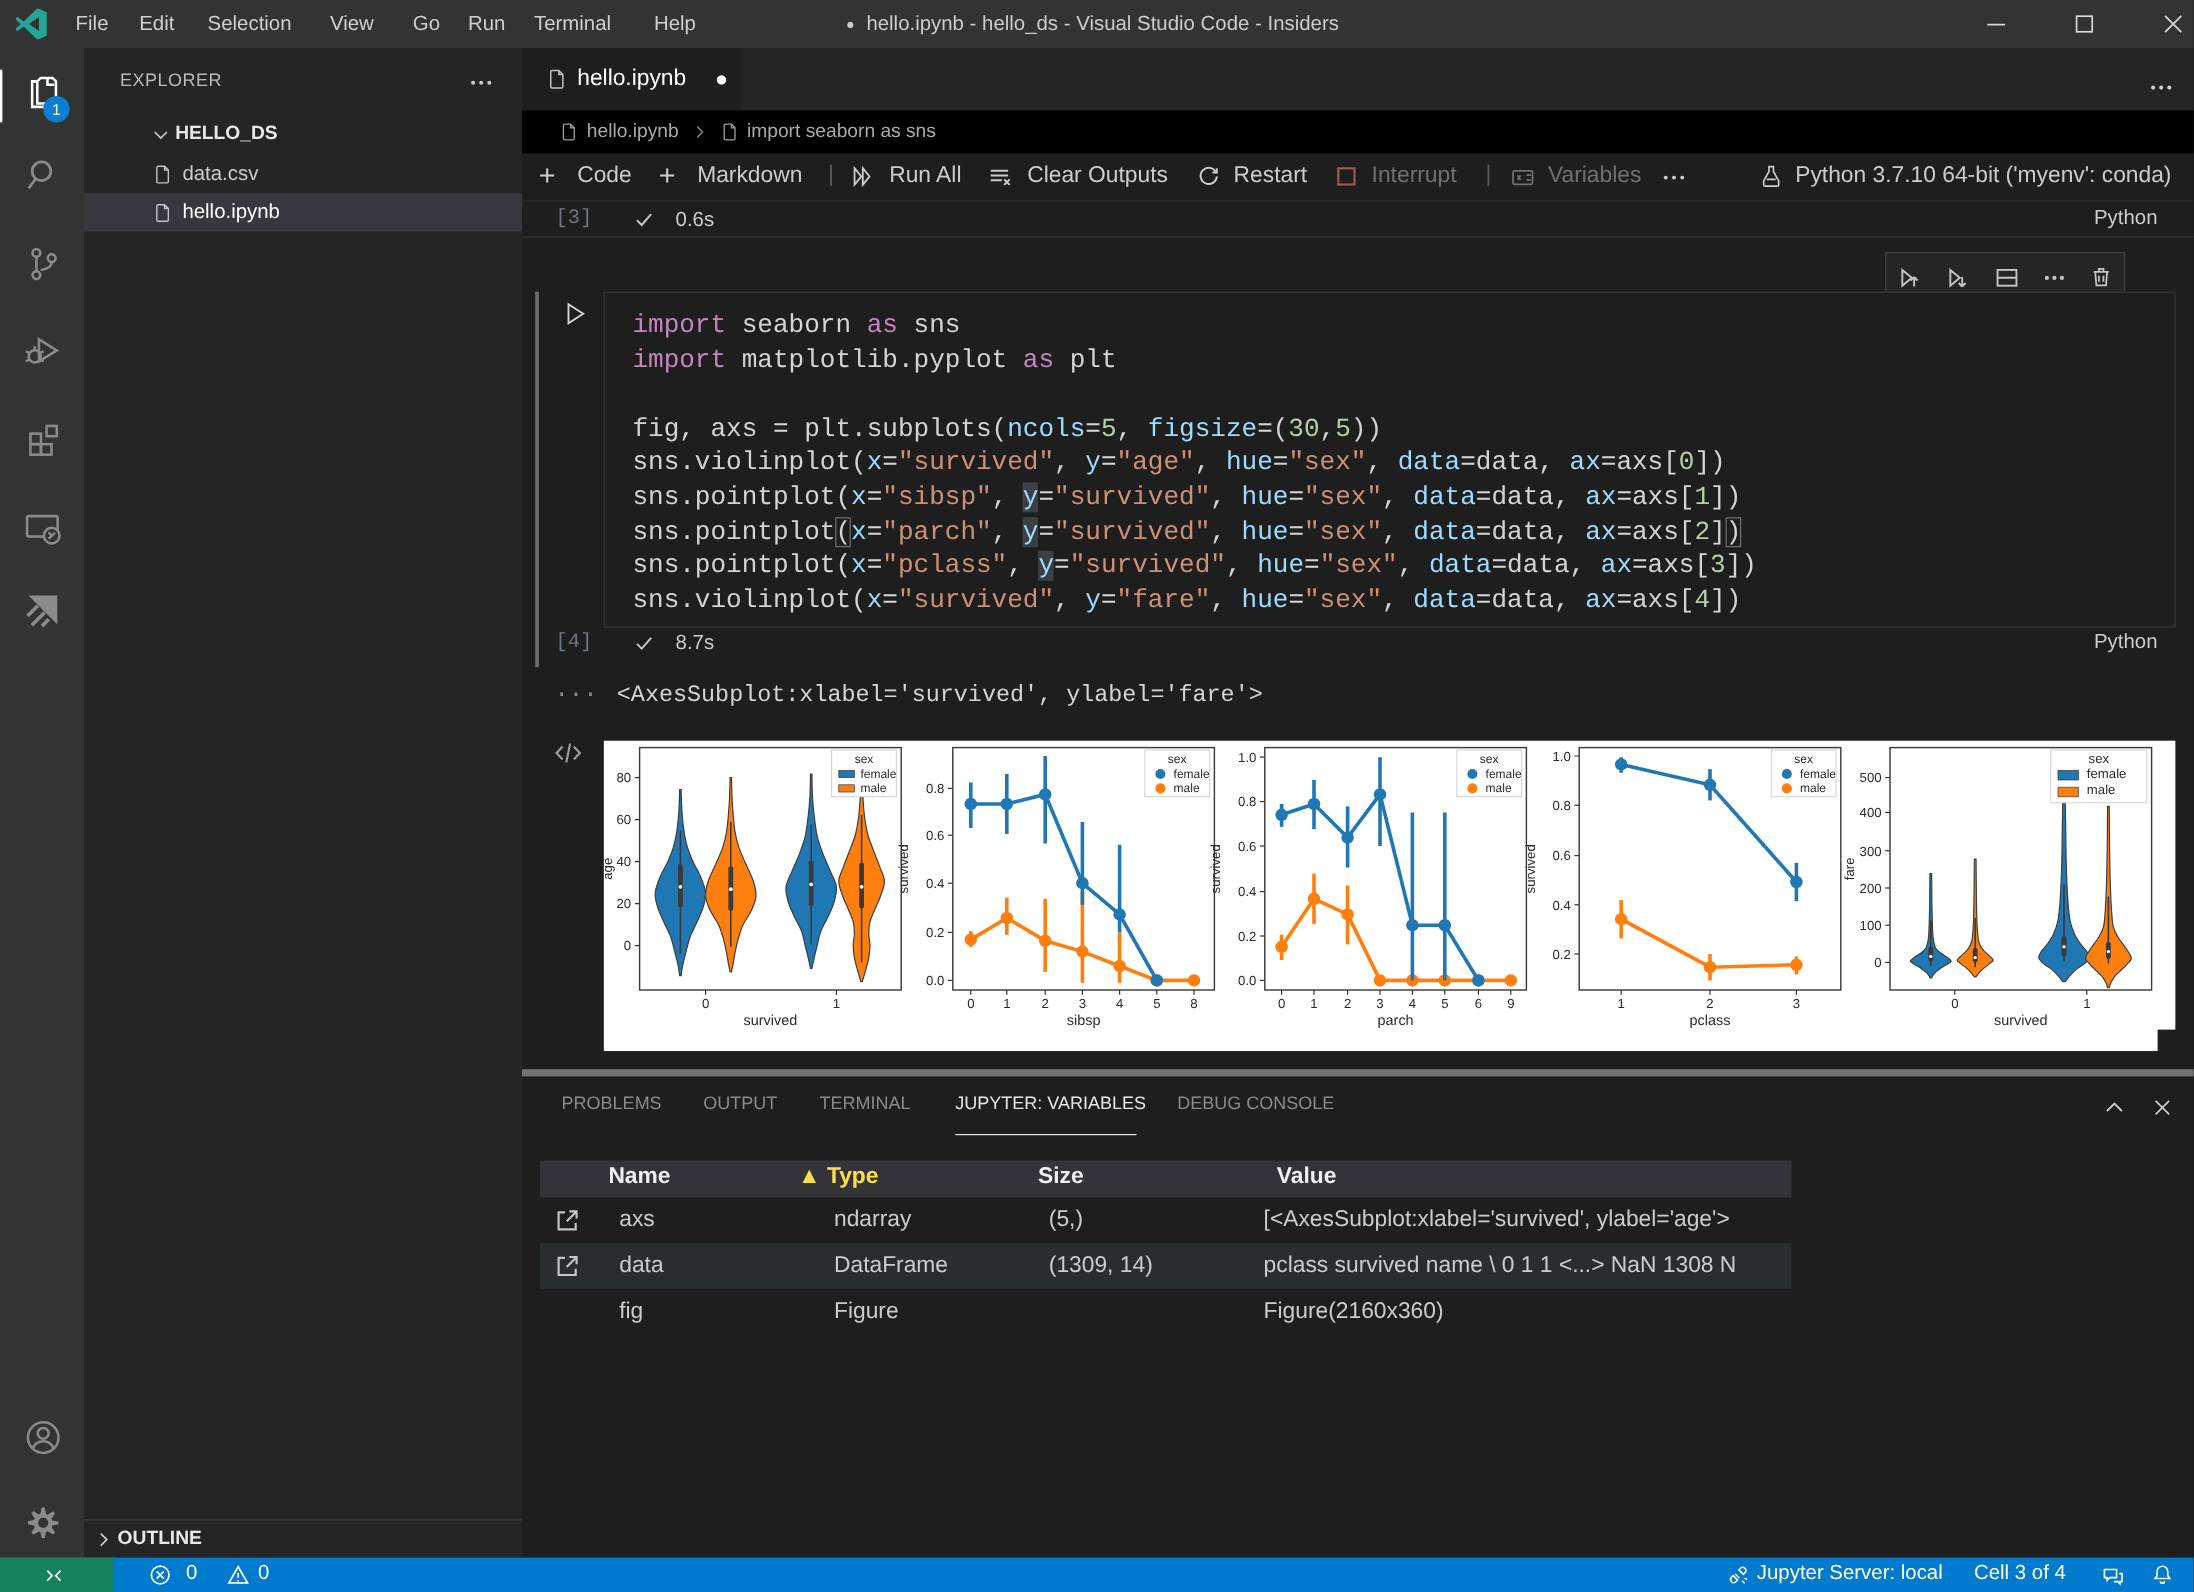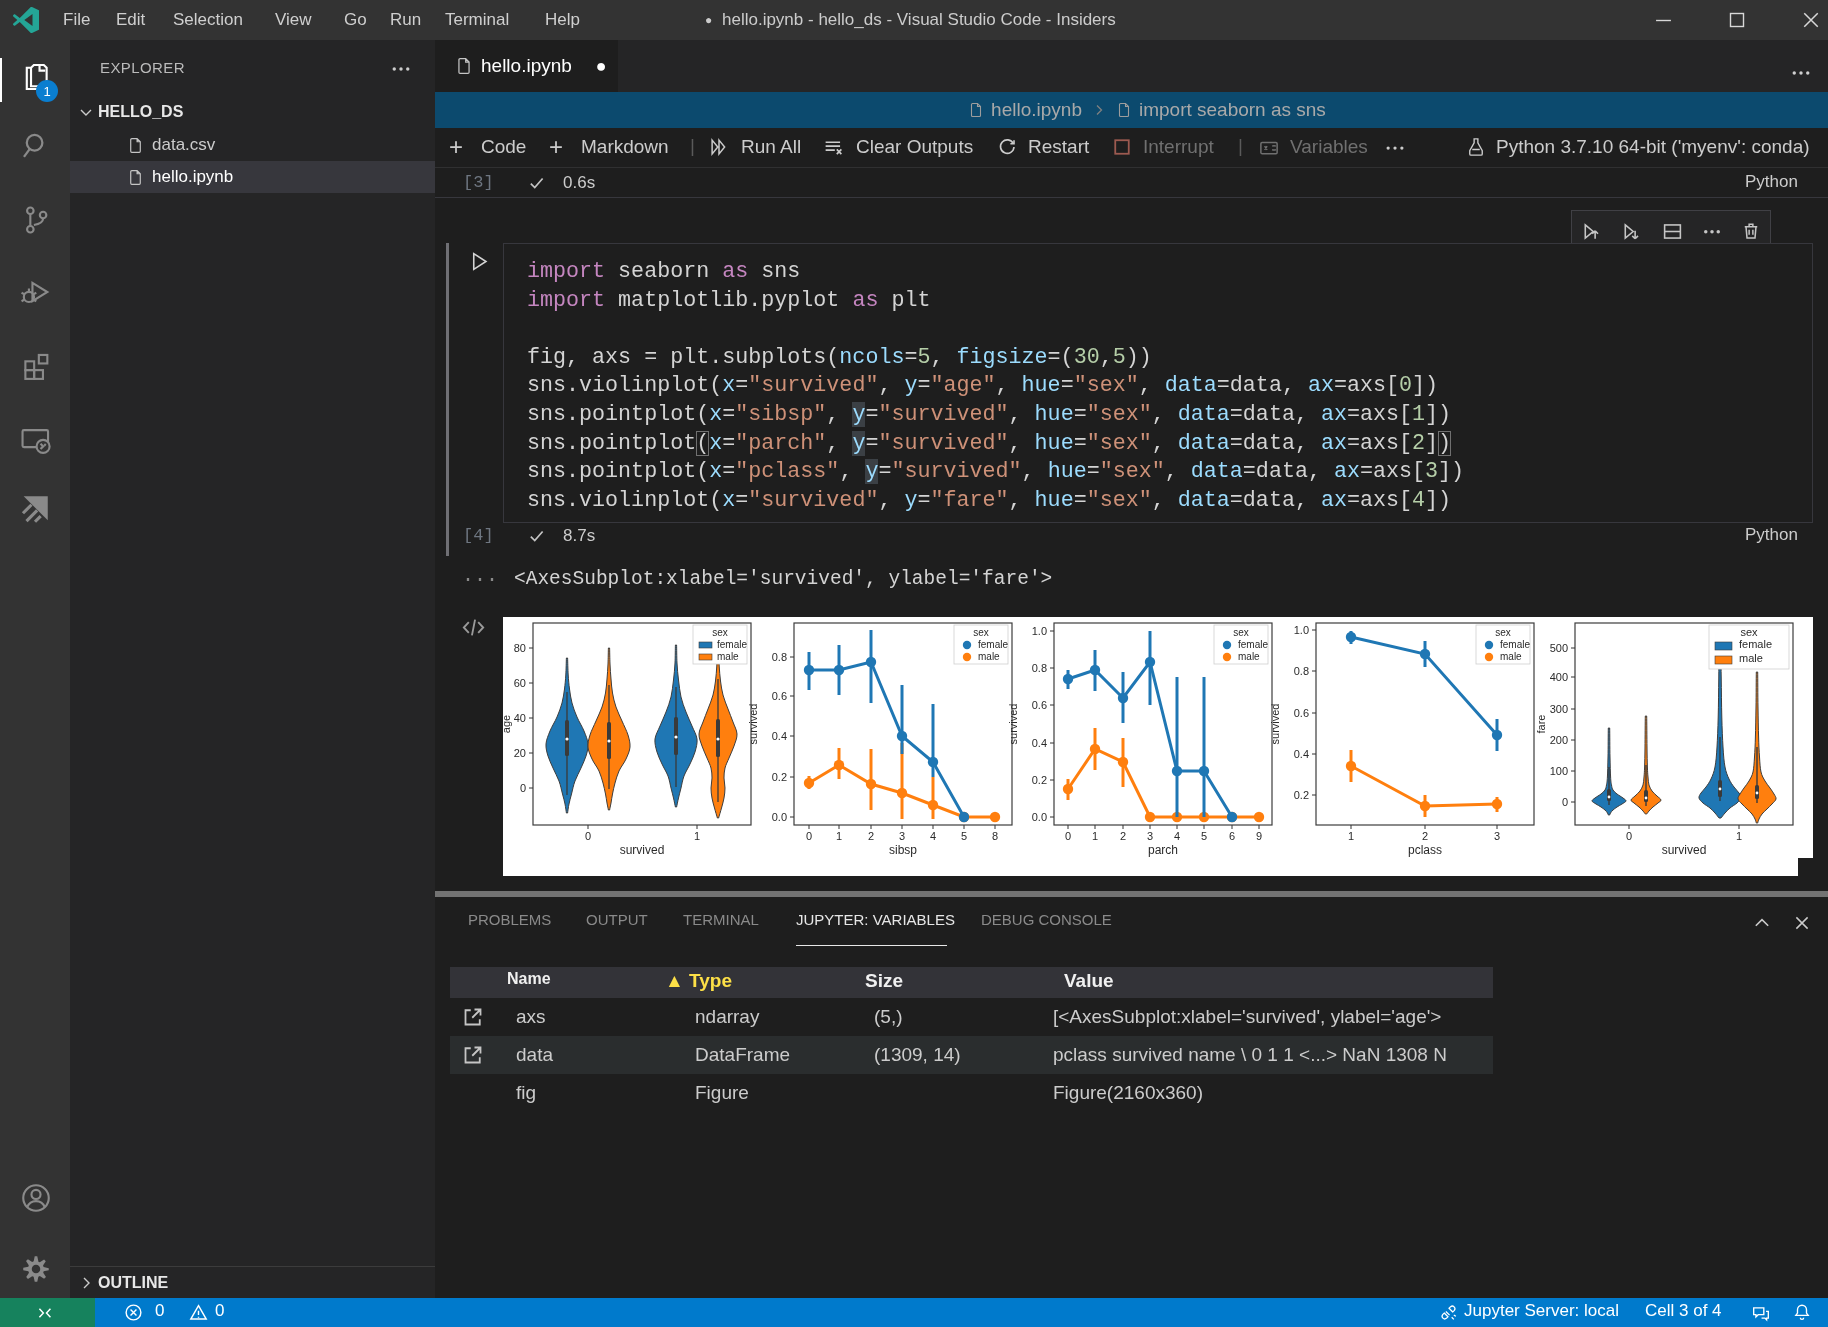--- a/index.html
+++ b/index.html
@@ -106,21 +106,21 @@
     </svg>
 </div>
 
 <div class="abs" style="left:70px;top:40px;width:365px;height:1258px;background:#252526;"></div>
 <div class="abs" style="left:100px;top:59px;width:300px;color:#bbbbbb;font-size:15px;letter-spacing:.4px;">EXPLORER</div>
 <svg class="abs" style="left:390px;top:60px" width="22" height="18" viewBox="0 0 18 16" fill="#cccccc">
     <circle cx="3" cy="8" r="1.5"></circle>
     <circle cx="9" cy="8" r="1.5"></circle>
     <circle cx="15" cy="8" r="1.5"></circle>
   </svg>
-<div class="abs" style="left:70px;top:96px;width:365px;height:31px;display:flex;align-items:center;color:#e8e8e8;font-weight:700;font-size:16px;">
+<div class="abs" style="left:70px;top:96px;width:365px;height:31px;display:flex;align-items:center;color:#e8e8e8;font-weight:700;font-size:16px;padding-left:48px;">
   <svg width="16" height="16" viewBox="0 0 16 16" style="margin-left:8px;margin-right:4px">
       <path fill="none" stroke="#cccccc" stroke-width="1.4" d="M3 6l5 5 5-5"></path>
     </svg>HELLO_DS
 </div>
 <div class="abs" style="left:70px;top:129px;width:365px;height:32px;display:flex;align-items:center;color:#cccccc;font-size:17px;">
   <svg class="fileico" width="17" height="17" viewBox="0 0 16 16" style="margin-left:57px;margin-right:8px">
       <path fill="none" stroke="#c5c5c5" stroke-width="1.1" d="M9.5 1.5H4.5a1 1 0 0 0-1 1v11a1 1 0 0 0 1 1h7a1 1 0 0 0 1-1V4.5zM9.5 1.5v3h3"></path>
     </svg>data.csv
 </div>
 <div class="abs" style="left:70px;top:161px;width:365px;height:32px;display:flex;align-items:center;color:#ffffff;font-size:17px;background:#37373d;">
@@ -142,21 +142,21 @@
     </svg>
   <span style="color:#ffffff;font-size:19px;">hello.ipynb</span>
   <span style="color:#ffffff;font-size:18px;margin-left:24px;">●</span>
 </div>
 <svg class="abs" style="left:1790px;top:64px" width="22" height="18" viewBox="0 0 18 16" fill="#d0d0d0">
     <circle cx="3" cy="8" r="1.5"></circle>
     <circle cx="9" cy="8" r="1.5"></circle>
     <circle cx="15" cy="8" r="1.5"></circle>
   </svg>
 
-<div class="abs" style="left:435px;top:92px;width:1393px;height:36px;background:#0c4a6e;display:flex;align-items:center;color:#a9a9a9;font-size:19px;justify-content:center;">
+<div class="abs" style="left:435px;top:92px;width:1393px;height:36px;background:#000000;display:flex;align-items:center;color:#a9a9a9;font-size:16px;">
   <svg width="16" height="16" viewBox="0 0 16 16" style="margin-left:31px;margin-right:7px">
       <path fill="none" stroke="#9d9d9d" stroke-width="1.1" d="M9.5 1.5H4.5a1 1 0 0 0-1 1v11a1 1 0 0 0 1 1h7a1 1 0 0 0 1-1V4.5zM9.5 1.5v3h3"></path>
     </svg>
   hello.ipynb
   <svg width="16" height="16" viewBox="0 0 16 16" style="margin:0 9px">
       <path fill="none" stroke="#808080" stroke-width="1.3" d="M6 3.5L10.5 8 6 12.5"></path>
     </svg>
   <svg width="16" height="16" viewBox="0 0 16 16" style="margin-right:7px">
       <path fill="none" stroke="#9d9d9d" stroke-width="1.1" d="M9.5 1.5H4.5a1 1 0 0 0-1 1v11a1 1 0 0 0 1 1h7a1 1 0 0 0 1-1V4.5zM9.5 1.5v3h3"></path>
     </svg>
@@ -523,21 +523,21 @@
   </div>
   <div class="abs" style="left:361px;top:48px;width:151px;height:1px;background:#e7e7e7;"></div>
   <svg class="abs" style="left:1318px;top:17px" width="18" height="18" viewBox="0 0 16 16" fill="none" stroke="#cccccc" stroke-width="1.4">
       <path d="M2.5 10.5L8 5l5.5 5.5"></path>
     </svg>
   <svg class="abs" style="left:1358px;top:17px" width="18" height="18" viewBox="0 0 16 16" stroke="#cccccc" stroke-width="1.3">
       <path d="M3 3l10 10M13 3L3 13"></path>
     </svg>
 
   <div class="abs" style="left:15px;top:70px;width:1043px;height:31px;background:#333338;"></div>
-  <span class="abs" style="left:72px;top:73px;color:#f0f0f0;font-weight:700;font-size:16px;">Name</span>
+  <span class="abs" style="left:72px;top:73px;color:#f0f0f0;font-weight:700;font-size:19px;">Name</span>
   <span class="abs" style="left:230px;top:73px;color:#fde047;font-weight:700;font-size:19px;">▲ Type</span>
   <span class="abs" style="left:430px;top:73px;color:#f0f0f0;font-weight:700;font-size:19px;">Size</span>
   <span class="abs" style="left:629px;top:73px;color:#f0f0f0;font-weight:700;font-size:19px;">Value</span>
   <div class="abs" style="left:15px;top:139px;width:1043px;height:38px;background:#2a2d2e;"></div>
   <svg class="abs" style="left:26px;top:108px" width="24" height="24" viewBox="0 0 16 16" fill="none" stroke="#c5c5c5" stroke-width="1.2">
       <path d="M6.5 3.5H3v9.5h9.5V9.5M9 3h4v4M13 3L7.5 8.5"></path>
     </svg>
   <svg class="abs" style="left:26px;top:146px" width="24" height="24" viewBox="0 0 16 16" fill="none" stroke="#c5c5c5" stroke-width="1.2">
       <path d="M6.5 3.5H3v9.5h9.5V9.5M9 3h4v4M13 3L7.5 8.5"></path>
     </svg>

